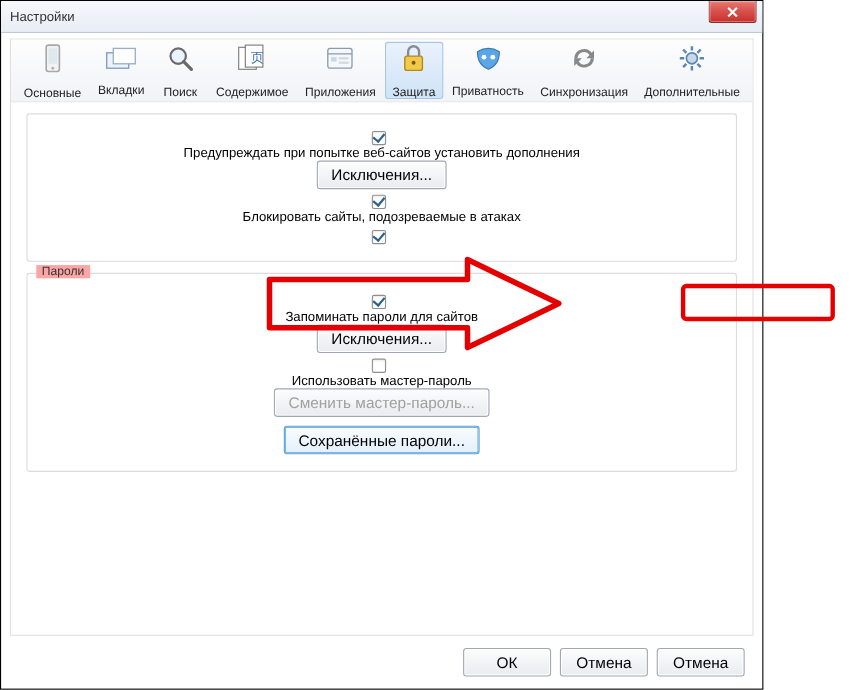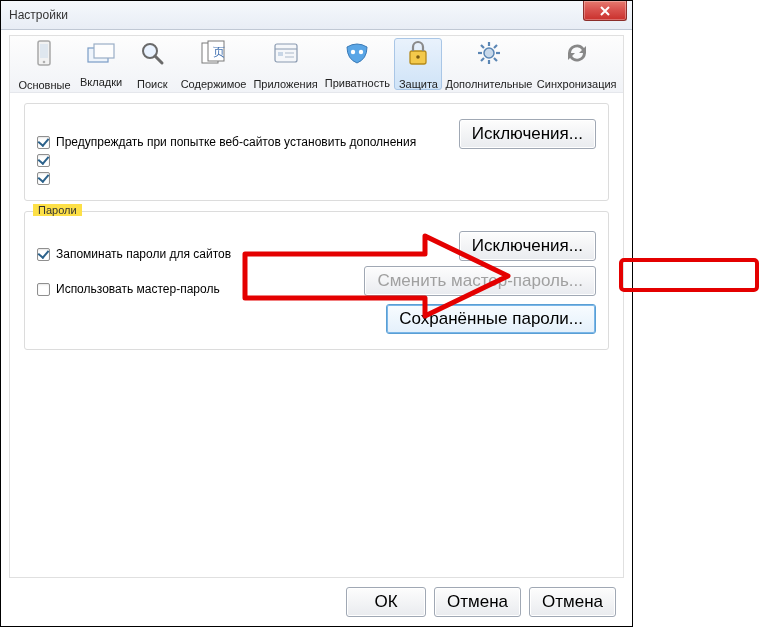--- a/index.html
+++ b/index.html
@@ -1,35 +1,35 @@
 <!DOCTYPE html>
 <html><head>
 <meta charset="utf-8">
 <style>
   * { box-sizing: border-box; font-family: "Segoe UI", Tahoma, sans-serif; font-size: 12px; }
   body { margin: 0; background: #fff; }
-  .window { width: 633px; height: 627px; border: 1px solid #000; background: #fff; position: relative; }
+  .window { width: 694px; height: 627px; border: 1px solid #000; background: #fff; position: relative; }
   .titlebar { height: 29px; background: linear-gradient(to bottom, #f5f8fc, #e8edf5); display: flex; align-items: center; padding-left: 8px; border-bottom: 1px solid #c0c8d4; position: relative; }
   .titlebar-text { color: #333; }
   .close-btn { position: absolute; right: 5px; top: 0; width: 44px; height: 20px; background: linear-gradient(to bottom, #e67a6f 0%, #d9534f 45%, #c9302c 100%); border: 1px solid #8b2e2a; border-top: none; border-radius: 0 0 3px 3px; display: flex; align-items: center; justify-content: center; color: #fff; font-weight: bold; cursor: pointer; box-shadow: inset 0 0 0 1px rgba(255,255,255,0.3); }
   .close-btn svg { width: 10px; height: 10px; }
   .content-frame { position: absolute; left: 8px; right: 8px; top: 34px; bottom: 48px; border: 1px solid #e0e0e0; }
   .toolbar { height: 57px; background: linear-gradient(to bottom, #fdfdfd, #f1f3f7); border-bottom: 1px solid #e5e7ec; display: flex; align-items: stretch; padding: 0 4px; }
   .tool-item { display: flex; flex-direction: column; align-items: center; justify-content: center; padding: 3px 6px 2px; margin: 2px 1px; cursor: pointer; border: 1px solid transparent; border-radius: 3px; min-width: 48px; }
   .tool-item.active { background: linear-gradient(to bottom, #e9f2fc, #cfe3f7); border: 1px solid #a9c6e6; }
   .tool-item .icon-wrap { width: 32px; height: 32px; display: flex; align-items: center; justify-content: center; }
   .tool-item .tool-label { font-size: 11px; color: #222; margin-top: 12px; white-space: nowrap; text-align: center; }
   .panel { padding: 10px 14px; }
   .group { border: 1px solid #dcdcdc; border-radius: 3px; margin-bottom: 10px; padding: 10px 12px; position: relative; }
-  .group-title { position: absolute; top: -8px; left: 8px; background: #fde047; padding: 0 5px; font-size: 11px; color: #333; }
-  .row { display: flex; align-items: flex-end; margin: 5px 0; }
+  .group-title { position: absolute; top: -8px; left: 8px; background: #fca5a5; padding: 0 5px; font-size: 11px; color: #333; }
+  .row { display: flex; align-items: center; margin: 5px 0; flex-direction: column; }
   .checkbox { width: 13px; height: 13px; border: 1px solid #8f8f8f; background: #fff; border-radius: 2px; margin-right: 6px; display: flex; align-items: center; justify-content: center; position: relative; cursor: pointer; box-shadow: inset 0 1px 2px rgba(0,0,0,0.1); }
   .checkbox.checked::after { content: ""; position: absolute; left: 2px; top: -1px; width: 5px; height: 8px; border: solid #2c628b; border-width: 0 2px 2px 0; transform: rotate(40deg); }
   .checkbox-label { color: #000; }
-  .btn { background: linear-gradient(to bottom, #fdfdfd, #e9ebef); border: 1px solid #a0a8b4; border-radius: 3px; padding: 4px 12px; cursor: pointer; min-width: 75px; text-align: center; color: #000; box-shadow: inset 0 0 0 1px #fff; font-size: 17px; }
+  .btn { background: linear-gradient(to bottom, #fdfdfd, #e9ebef); border: 1px solid #a0a8b4; border-radius: 3px; padding: 4px 12px; cursor: pointer; min-width: 75px; text-align: center; color: #000; box-shadow: inset 0 0 0 1px #fff; font-size: 14px; }
   .btn.disabled { color: #a0a0a0; cursor: default; }
   .btn.highlight { border: 1px solid #5a9fd4; background: linear-gradient(to bottom, #f8fcff, #e4f0fb); box-shadow: 0 0 0 1px #7ab6e8 inset; }
   .bottom-bar { position: absolute; bottom: 0; left: 12px; right: 0; height: 48px; display: flex; align-items: center; justify-content: flex-end; padding-right: 16px; gap: 8px; }
   .annotation { position: absolute; pointer-events: none; }
   .red-arrow { stroke: #e40000; fill: none; stroke-width: 5; stroke-linejoin: round; }
   .red-box { stroke: #e40000; fill: none; stroke-width: 4; }
   .spacer { flex: 1; }
 </style>
 </head>
 <body>
@@ -97,40 +97,50 @@
               <rect x="3" y="4" width="22" height="18" rx="2" fill="#f5f7fa" stroke="#8a9ab0" stroke-width="1.2"></rect>
               <line x1="3" y1="9" x2="25" y2="9" stroke="#8a9ab0"></line>
               <rect x="6" y="12" width="5" height="4" fill="#c8d6e6"></rect>
               <rect x="13" y="12" width="9" height="2" fill="#d0d8e2"></rect>
               <rect x="13" y="16" width="9" height="2" fill="#d0d8e2"></rect>
             </svg>
         </div>
         <span class="tool-label">Приложения</span>
       </div>
 
+      <div class="tool-item active">
+        <div class="icon-wrap">
+          <svg width="24" height="26" viewBox="0 0 24 26">
+              <rect x="4" y="11" width="16" height="13" rx="2" fill="#f3c94b" stroke="#b58a1a" stroke-width="1.3"></rect>
+              <path d="M7 11 V7 a5 5 0 0 1 10 0 V11" fill="none" stroke="#8a8a8a" stroke-width="2.2"></path>
+              <circle cx="12" cy="17" r="1.8" fill="#7a5a10"></circle>
+            </svg>
+        </div>
+        <span class="tool-label">Защита</span>
+      </div>
+
       <div class="tool-item">
         <div class="icon-wrap">
           <svg width="28" height="24" viewBox="0 0 28 24">
               <path d="M4 6 Q14 0 24 6 Q24 18 14 22 Q4 18 4 6 Z" fill="#5aa6e6" stroke="#3a7ab6"></path>
               <circle cx="10" cy="11" r="2.2" fill="#fff"></circle>
               <circle cx="18" cy="11" r="2.2" fill="#fff"></circle>
             </svg>
         </div>
         <span class="tool-label">Приватность</span>
       </div>
 
-      <div class="tool-item active">
-        <div class="icon-wrap">
-          <svg width="24" height="26" viewBox="0 0 24 26">
-              <rect x="4" y="11" width="16" height="13" rx="2" fill="#f3c94b" stroke="#b58a1a" stroke-width="1.3"></rect>
-              <path d="M7 11 V7 a5 5 0 0 1 10 0 V11" fill="none" stroke="#8a8a8a" stroke-width="2.2"></path>
-              <circle cx="12" cy="17" r="1.8" fill="#7a5a10"></circle>
-            </svg>
-        </div>
-        <span class="tool-label">Защита</span>
+      <div class="tool-item">
+        <div class="icon-wrap">
+          <svg width="26" height="26" viewBox="0 0 26 26">
+              <path d="M4 13 a9 9 0 0 1 16 -5 l2 -2 v7 h-7 l3 -3 a6 6 0 0 0 -11 3" fill="#888"></path>
+              <path d="M22 13 a9 9 0 0 1 -16 5 l-2 2 v-7 h7 l-3 3 a6 6 0 0 0 11 -3" fill="#888"></path>
+            </svg>
+        </div>
+        <span class="tool-label">Синхронизация</span>
       </div>
 
       <div class="tool-item">
         <div class="icon-wrap">
           <svg width="26" height="26" viewBox="0 0 26 26">
               <circle cx="13" cy="13" r="5" fill="#c7d8ea" stroke="#5a86b4" stroke-width="1.5"></circle>
               <g stroke="#5a86b4" stroke-width="2.2">
                 <line x1="13" y1="2" x2="13" y2="6"></line>
                 <line x1="13" y1="20" x2="13" y2="24"></line>
                 <line x1="2" y1="13" x2="6" y2="13"></line>
@@ -138,43 +148,34 @@
                 <line x1="5" y1="5" x2="8" y2="8"></line>
                 <line x1="18" y1="18" x2="21" y2="21"></line>
                 <line x1="21" y1="5" x2="18" y2="8"></line>
                 <line x1="8" y1="18" x2="5" y2="21"></line>
               </g>
             </svg>
         </div>
         <span class="tool-label">Дополнительные</span>
       </div>
 
-      <div class="tool-item">
-        <div class="icon-wrap">
-          <svg width="26" height="26" viewBox="0 0 26 26">
-              <path d="M4 13 a9 9 0 0 1 16 -5 l2 -2 v7 h-7 l3 -3 a6 6 0 0 0 -11 3" fill="#888"></path>
-              <path d="M22 13 a9 9 0 0 1 -16 5 l-2 2 v-7 h7 l-3 3 a6 6 0 0 0 11 -3" fill="#888"></path>
-            </svg>
-        </div>
-        <span class="tool-label">Синхронизация</span>
-      </div>
-
     </div>
 
     <div class="panel">
 
       <div class="group">
         <div class="row">
           <div class="checkbox checked"></div>
           <span class="checkbox-label">Предупреждать при попытке веб-сайтов установить дополнения</span>
           <div class="spacer"></div>
           <button class="btn">Исключения...</button>
         </div>
         <div class="row">
           <div class="checkbox checked"></div>
+          <span class="checkbox-label">Блокировать сайты, подозреваемые в атаках</span>
         </div>
         <div class="row">
           <div class="checkbox checked"></div>
         </div>
       </div>
 
       <div class="group" style="padding-top:14px;">
         <span class="group-title">Пароли</span>
         <div class="row">
           <div class="checkbox checked"></div>

